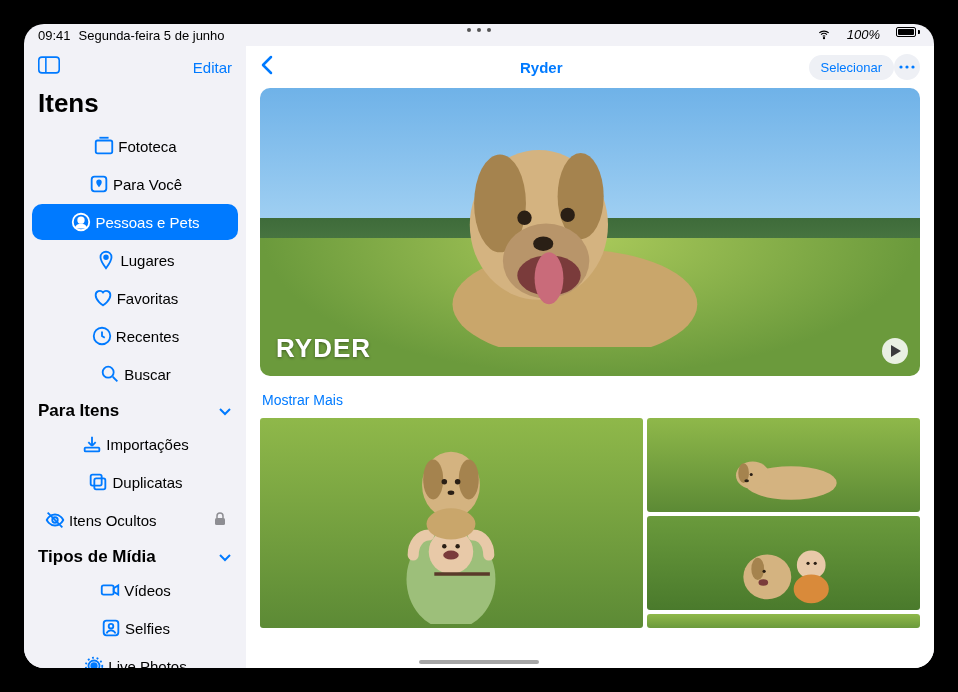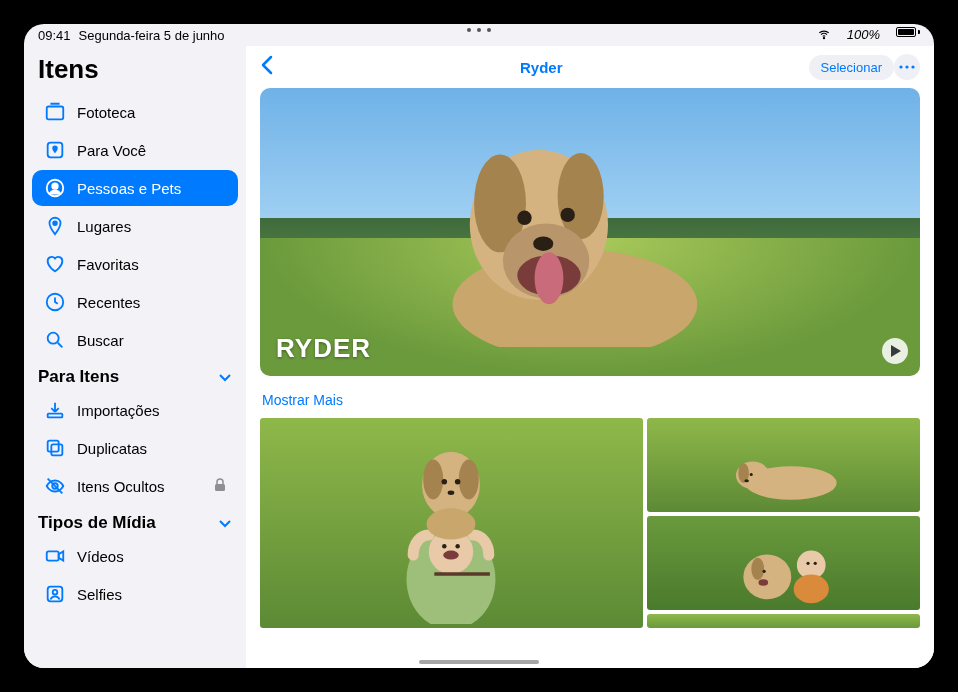--- a/index.html
+++ b/index.html
@@ -13,21 +13,21 @@
   .battery-body { width: 20px; height: 10px; border: 1px solid #000; border-radius: 2px; position: relative; }
   .battery-fill { position: absolute; left: 1px; top: 1px; bottom: 1px; right: 1px; background: #000; border-radius: 1px; }
   .battery-tip { width: 2px; height: 4px; background: #000; border-radius: 0 1px 1px 0; }
   .wifi-icon svg { width: 14px; height: 14px; }
   .app-content { flex: 1; display: flex; overflow: hidden; }
   .sidebar { width: 222px; background: #f2f2f7; display: flex; flex-direction: column; padding: 4px 0; overflow-y: auto; }
   .sidebar-header { display: flex; justify-content: space-between; align-items: center; padding: 6px 14px; }
   .sidebar-toggle svg { width: 22px; height: 18px; }
   .edit-link { color: #007aff; font-size: 15px; }
   .sidebar-title { font-size: 26px; font-weight: 700; padding: 4px 14px 8px; }
-  .sidebar-item { display: flex; align-items: center; gap: 11px; padding: 7px 12px; margin: 1px 8px; border-radius: 10px; font-size: 15px; cursor: pointer; position: relative; }
+  .sidebar-item { display: flex; align-items: center; gap: 3px; padding: 7px 12px; margin: 1px 8px; border-radius: 10px; font-size: 15px; cursor: pointer; position: relative; justify-content: center; }
   .sidebar-item.active { background: #007aff; color: #ffffff; }
   .sidebar-item .icon { width: 22px; height: 22px; display: flex; align-items: center; justify-content: center; color: #007aff; flex-shrink: 0; }
   .sidebar-item.active .icon { color: #fff; }
   .sidebar-item .lock { margin-left: auto; color: #8e8e93; }
   .sidebar-item .lock svg { width: 12px; height: 14px; }
   .sidebar-section-header { display: flex; justify-content: space-between; align-items: center; padding: 8px 14px 4px; font-size: 17px; font-weight: 700; cursor: pointer; }
   .chevron-down { color: #007aff; }
   .chevron-down svg { width: 14px; height: 10px; }
   .main { flex: 1; background: #fff; display: flex; flex-direction: column; overflow: hidden; }
   .main-header { display: flex; justify-content: space-between; align-items: center; padding: 8px 14px; }
@@ -90,20 +90,29 @@
               <span class="battery-fill"></span>
             </span>
           <span class="battery-tip"></span>
         </span>
       </div>
     </div>
 
     <div class="app-content">
 
       <div class="sidebar">
+        <div class="sidebar-header">
+          <span class="sidebar-toggle">
+            <svg viewBox="0 0 28 22" fill="none" stroke="#007aff" stroke-width="2">
+                <rect x="1" y="1" width="26" height="20" rx="4"></rect>
+                <line x1="10" y1="1" x2="10" y2="21"></line>
+              </svg>
+          </span>
+          <span class="edit-link">Editar</span>
+        </div>
         <div class="sidebar-title">Itens</div>
 
         <div class="sidebar-item">
           <span class="icon">
               <svg viewBox="0 0 24 24" fill="none" stroke="currentColor" stroke-width="2">
                 <rect x="3" y="6" width="18" height="14" rx="2"></rect>
                 <path d="M7 3h10"></path>
               </svg>
             </span>
           <span>Fototeca</span>
@@ -219,20 +228,30 @@
         </div>
         <div class="sidebar-item">
           <span class="icon">
               <svg viewBox="0 0 24 24" fill="none" stroke="currentColor" stroke-width="2">
                 <rect x="4" y="4" width="16" height="16" rx="3"></rect>
                 <circle cx="12" cy="10" r="2.5"></circle>
                 <path d="M7 18c1-2.5 3-3.5 5-3.5s4 1 5 3.5"></path>
               </svg>
             </span>
           <span>Selfies</span>
+        </div>
+        <div class="sidebar-item">
+          <span class="icon">
+              <svg viewBox="0 0 24 24" fill="none" stroke="currentColor" stroke-width="2">
+                <circle cx="12" cy="12" r="3" fill="currentColor"></circle>
+                <circle cx="12" cy="12" r="6"></circle>
+                <circle cx="12" cy="12" r="9" stroke-dasharray="2 3"></circle>
+              </svg>
+            </span>
+          <span>Live Photos</span>
         </div>
 
       </div>
 
       <div class="main">
         <div class="main-header">
           <span class="back-btn">
             <svg viewBox="0 0 14 20" fill="none" stroke="#007aff" stroke-width="2.5" stroke-linecap="round" stroke-linejoin="round">
                 <path d="M11 2L3 10l8 8"></path>
               </svg>

